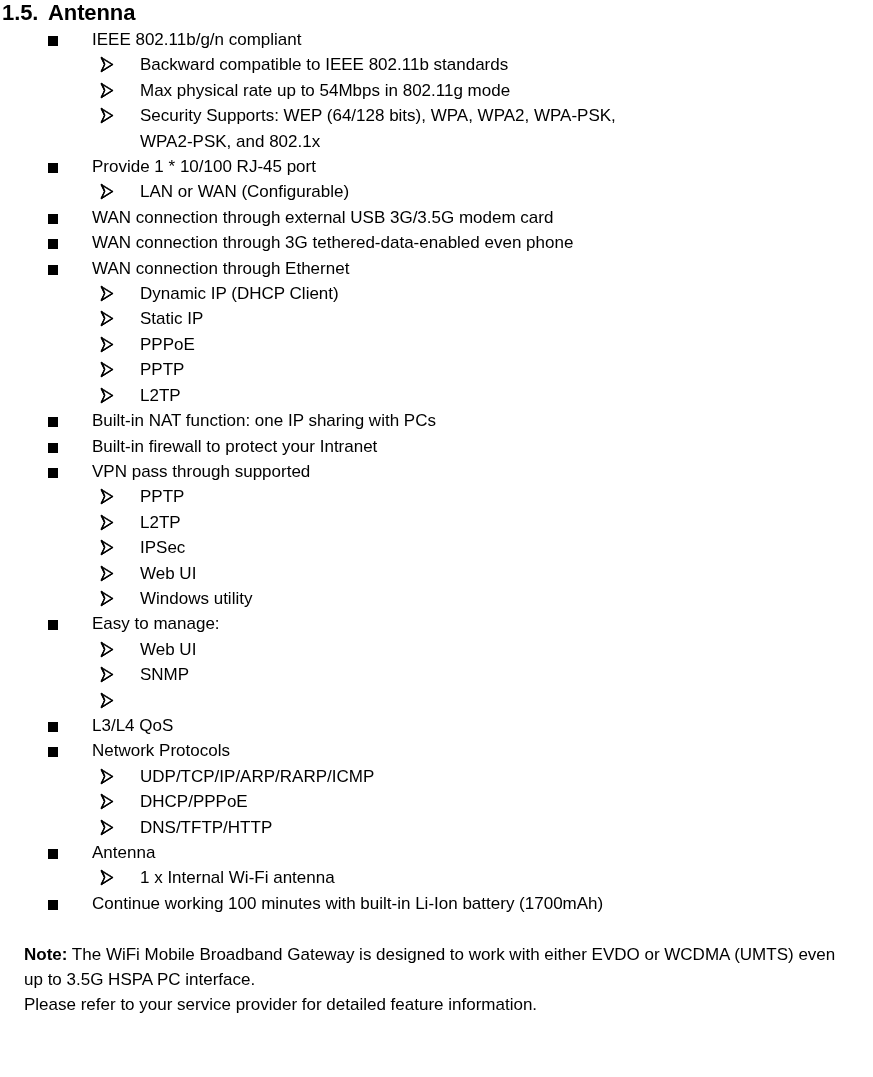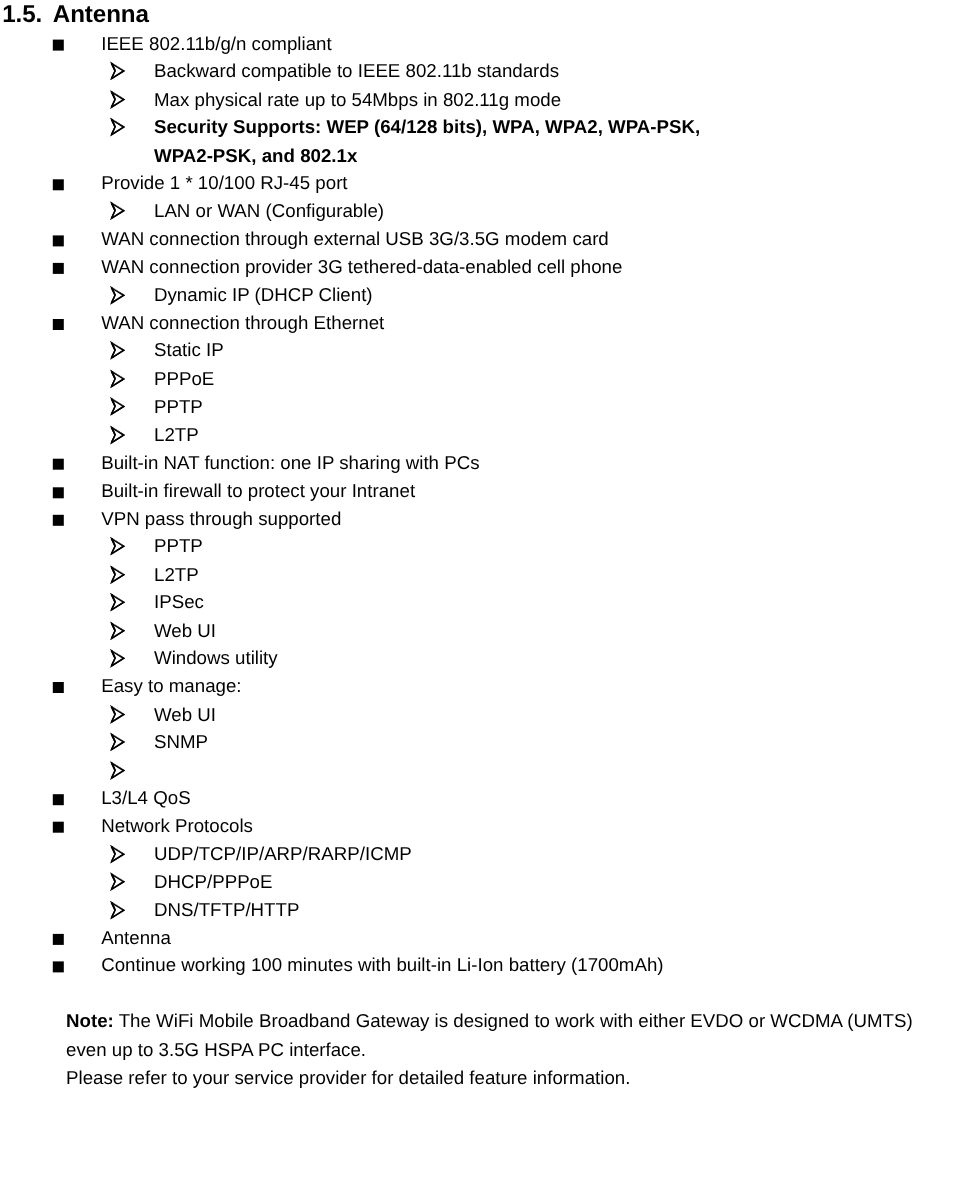--- a/index.html
+++ b/index.html
@@ -110,21 +110,21 @@
   }
   .cont-line {
     display: block;
   }
 
   
   .spacer-line {
     height: 25.4px;
   }
   .note-block {
-    padding-left: 60px;
+    padding-left: 24px;
     padding-right: 6px;
     font-size: 17px;
     line-height: 25.4px;
   }
   .note-para {
     margin: 0;
     max-width: 818px;
   }
   .note-label {
     font-weight: bold;
@@ -166,21 +166,21 @@
             <svg width="14" height="17" viewBox="0 0 14 17" xmlns="http://www.w3.org/2000/svg">
               <path d="M1 1 L13 8.5 L1 16 L4.4 8.5 Z" fill="#000" stroke="#000" stroke-width="1" stroke-linejoin="miter"></path>
               <path d="M1 1 L13 8.5 L1 16 L4.4 8.5 Z" fill="#fff" stroke="none" transform="translate(1.4,0) scale(0.80,0.86) translate(0.6,0.7)"></path>
               <path d="M1.2 1.6 L12.2 8.5 L1.2 15.4" fill="none" stroke="#000" stroke-width="1.3"></path>
               <path d="M1.2 1.6 L4.6 8.5 L1.2 15.4" fill="none" stroke="#000" stroke-width="1.3"></path>
             </svg>
           </span>
         </span>
         <span class="bullet-text">Max physical rate up to 54Mbps in 802.11g mode</span>
       </li>
-      <li class="bullet-row lvl2" style="flex-wrap: wrap; font-weight: bold;">
+      <li class="bullet-row lvl2" style="flex-wrap: wrap;">
         <span class="marker">
           <span class="arrow-glyph">
             <svg width="14" height="17" viewBox="0 0 14 17" xmlns="http://www.w3.org/2000/svg">
               <path d="M1 1 L13 8.5 L1 16 L4.4 8.5 Z" fill="#000" stroke="#000" stroke-width="1" stroke-linejoin="miter"></path>
               <path d="M1 1 L13 8.5 L1 16 L4.4 8.5 Z" fill="#fff" stroke="none" transform="translate(1.4,0) scale(0.80,0.86) translate(0.6,0.7)"></path>
               <path d="M1.2 1.6 L12.2 8.5 L1.2 15.4" fill="none" stroke="#000" stroke-width="1.3"></path>
               <path d="M1.2 1.6 L4.6 8.5 L1.2 15.4" fill="none" stroke="#000" stroke-width="1.3"></path>
             </svg>
           </span>
         </span>
@@ -211,41 +211,41 @@
       <li class="bullet-row lvl1">
         <span class="marker">
           <span class="square-glyph"></span>
         </span>
         <span class="bullet-text">WAN connection through external USB 3G/3.5G modem card</span>
       </li>
       <li class="bullet-row lvl1">
         <span class="marker">
           <span class="square-glyph"></span>
         </span>
-        <span class="bullet-text">WAN connection provider 3G tethered-data-enabled cell phone</span>
+        <span class="bullet-text">WAN connection through 3G tethered-data-enabled even phone</span>
+      </li>
+      <li class="bullet-row lvl1">
+        <span class="marker">
+          <span class="square-glyph"></span>
+        </span>
+        <span class="bullet-text">WAN connection through Ethernet</span>
       </li>
       <li class="bullet-row lvl2">
         <span class="marker">
           <span class="arrow-glyph">
             <svg width="14" height="17" viewBox="0 0 14 17" xmlns="http://www.w3.org/2000/svg">
               <path d="M1 1 L13 8.5 L1 16 L4.4 8.5 Z" fill="#000" stroke="#000" stroke-width="1" stroke-linejoin="miter"></path>
               <path d="M1 1 L13 8.5 L1 16 L4.4 8.5 Z" fill="#fff" stroke="none" transform="translate(1.4,0) scale(0.80,0.86) translate(0.6,0.7)"></path>
               <path d="M1.2 1.6 L12.2 8.5 L1.2 15.4" fill="none" stroke="#000" stroke-width="1.3"></path>
               <path d="M1.2 1.6 L4.6 8.5 L1.2 15.4" fill="none" stroke="#000" stroke-width="1.3"></path>
             </svg>
           </span>
         </span>
         <span class="bullet-text">Dynamic IP (DHCP Client)</span>
       </li>
-      <li class="bullet-row lvl1">
-        <span class="marker">
-          <span class="square-glyph"></span>
-        </span>
-        <span class="bullet-text">WAN connection through Ethernet</span>
-      </li>
       <li class="bullet-row lvl2">
         <span class="marker">
           <span class="arrow-glyph">
             <svg width="14" height="17" viewBox="0 0 14 17" xmlns="http://www.w3.org/2000/svg">
               <path d="M1 1 L13 8.5 L1 16 L4.4 8.5 Z" fill="#000" stroke="#000" stroke-width="1" stroke-linejoin="miter"></path>
               <path d="M1 1 L13 8.5 L1 16 L4.4 8.5 Z" fill="#fff" stroke="none" transform="translate(1.4,0) scale(0.80,0.86) translate(0.6,0.7)"></path>
               <path d="M1.2 1.6 L12.2 8.5 L1.2 15.4" fill="none" stroke="#000" stroke-width="1.3"></path>
               <path d="M1.2 1.6 L4.6 8.5 L1.2 15.4" fill="none" stroke="#000" stroke-width="1.3"></path>
             </svg>
           </span>
@@ -467,20 +467,33 @@
             </svg>
           </span>
         </span>
         <span class="bullet-text">DNS/TFTP/HTTP</span>
       </li>
       <li class="bullet-row lvl1">
         <span class="marker">
           <span class="square-glyph"></span>
         </span>
         <span class="bullet-text">Antenna</span>
+      </li>
+      <li class="bullet-row lvl2">
+        <span class="marker">
+          <span class="arrow-glyph">
+            <svg width="14" height="17" viewBox="0 0 14 17" xmlns="http://www.w3.org/2000/svg">
+              <path d="M1 1 L13 8.5 L1 16 L4.4 8.5 Z" fill="#000" stroke="#000" stroke-width="1" stroke-linejoin="miter"></path>
+              <path d="M1 1 L13 8.5 L1 16 L4.4 8.5 Z" fill="#fff" stroke="none" transform="translate(1.4,0) scale(0.80,0.86) translate(0.6,0.7)"></path>
+              <path d="M1.2 1.6 L12.2 8.5 L1.2 15.4" fill="none" stroke="#000" stroke-width="1.3"></path>
+              <path d="M1.2 1.6 L4.6 8.5 L1.2 15.4" fill="none" stroke="#000" stroke-width="1.3"></path>
+            </svg>
+          </span>
+        </span>
+        <span class="bullet-text">1 x Internal Wi-Fi antenna</span>
       </li>
       <li class="bullet-row lvl1">
         <span class="marker">
           <span class="square-glyph"></span>
         </span>
         <span class="bullet-text">Continue working 100 minutes with built-in Li-Ion battery (1700mAh)</span>
       </li>
     </ul>
 
   <div class="spacer-line"></div>

